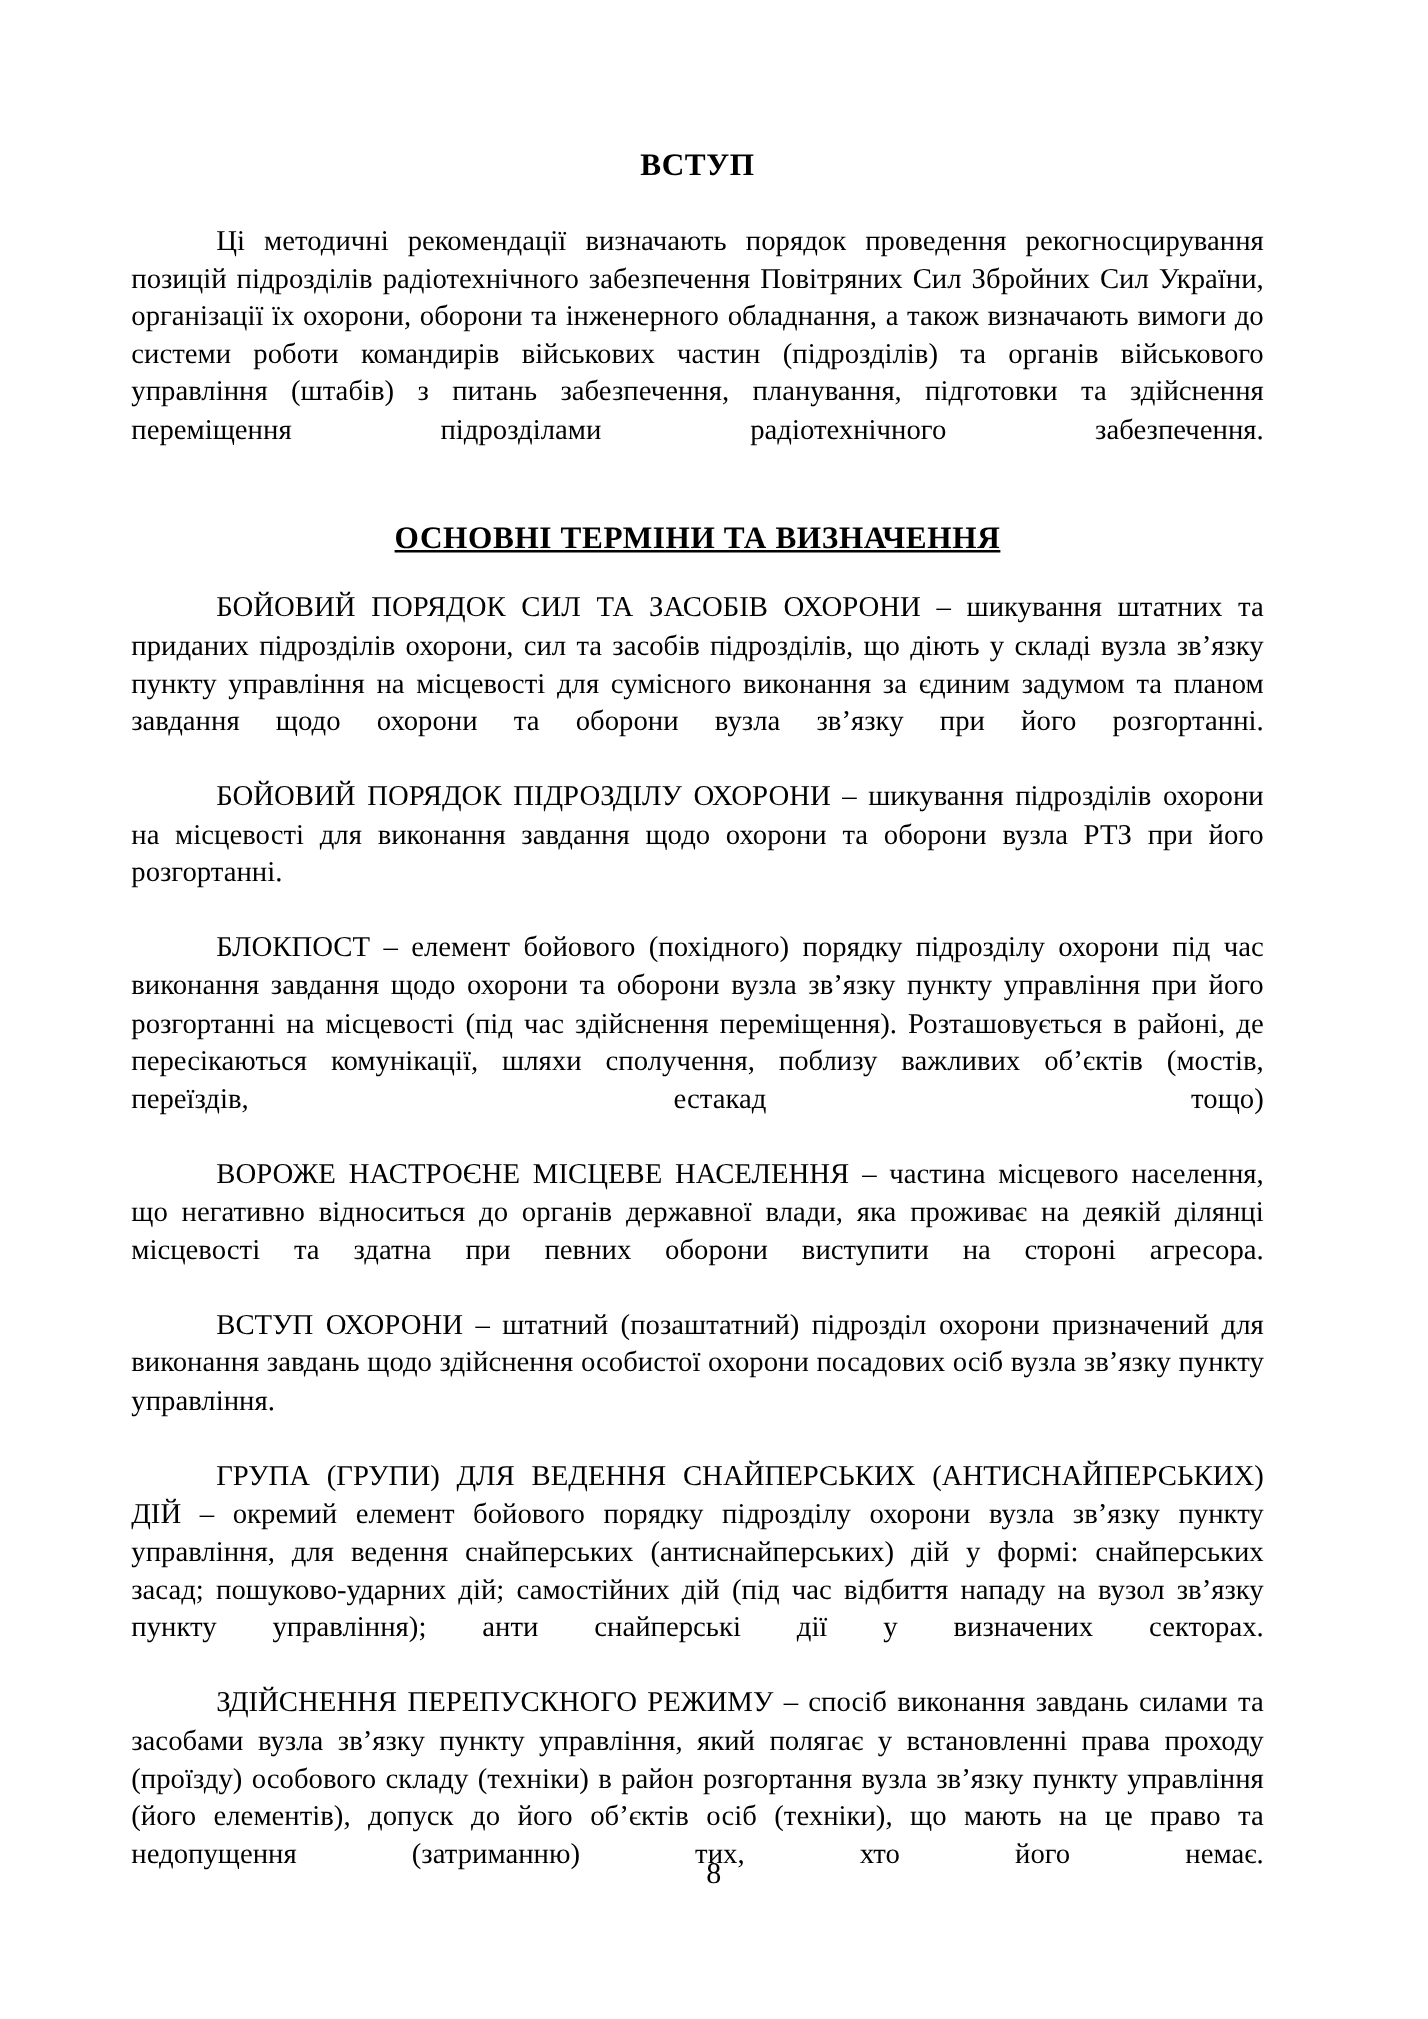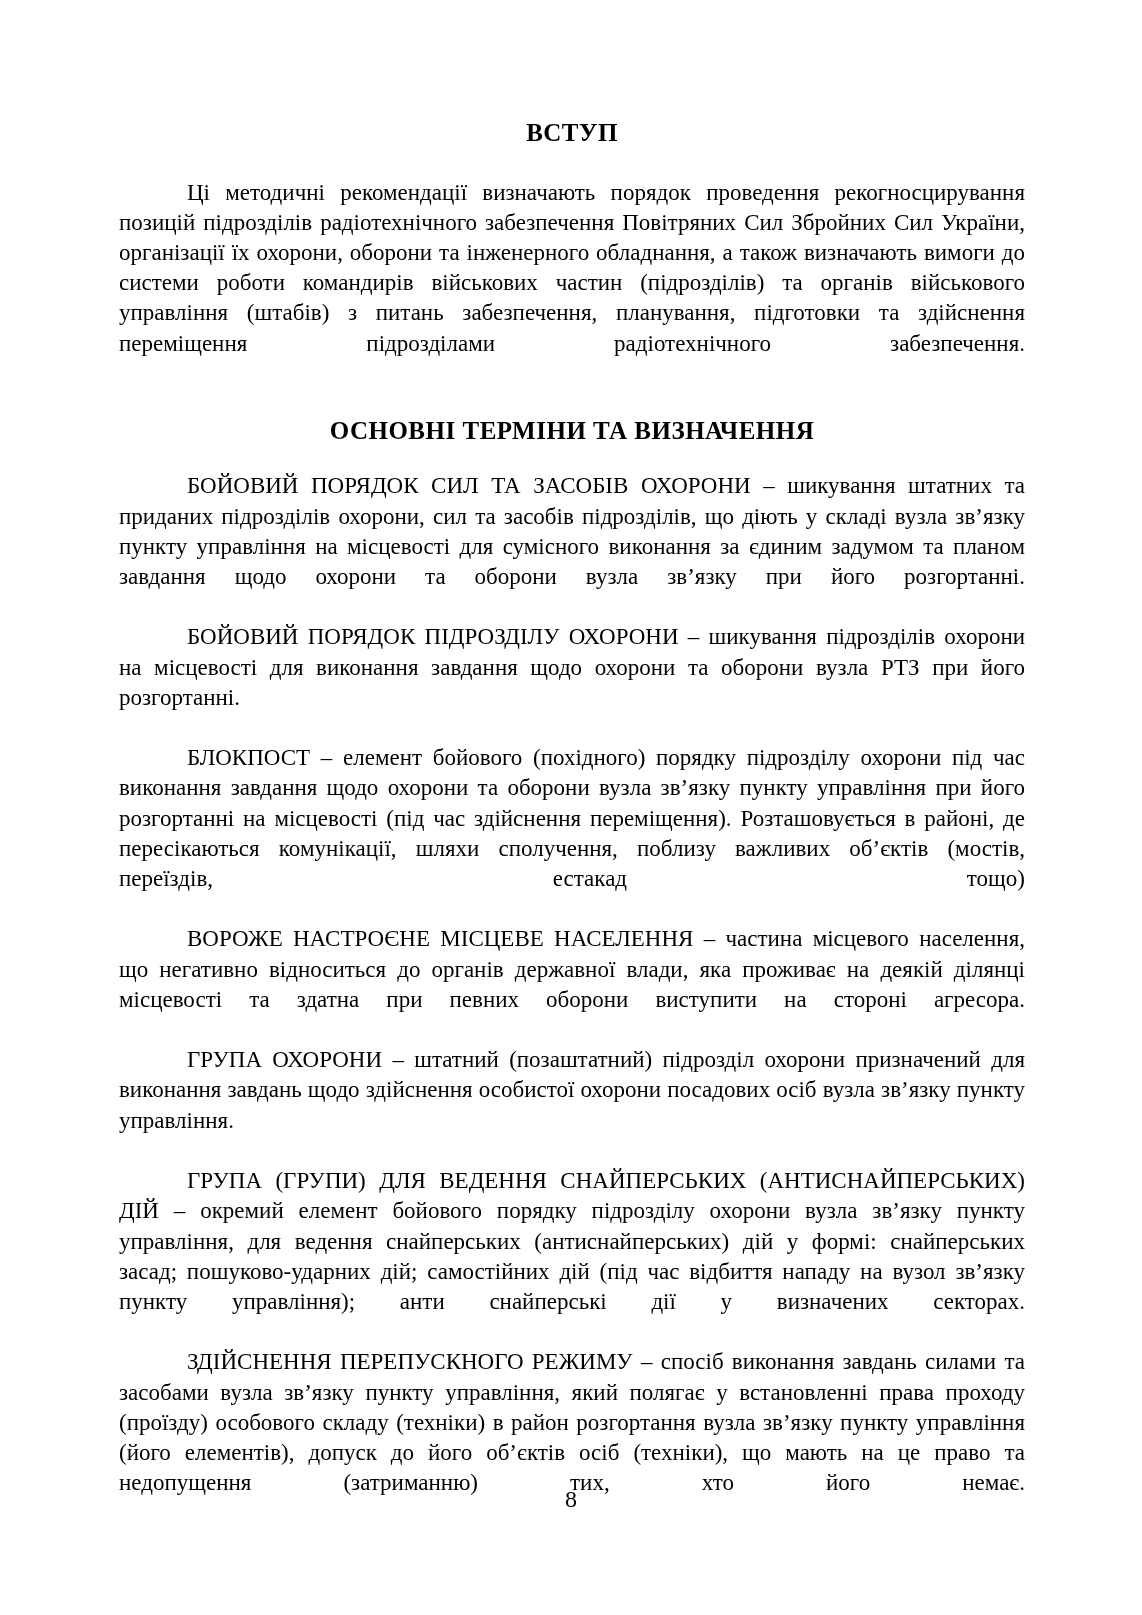--- a/index.html
+++ b/index.html
@@ -16,38 +16,39 @@
     position: relative;
     width: 1142px;
     height: 1615px;
     margin: 0 auto;
     background: #ffffff;
     overflow: hidden;
     box-sizing: border-box;
   }
   .content {
     position: absolute;
-    left: 119px;
+    left: 105px;
     top: 118px;
     width: 906px;
   }
   .doc-heading {
     font-size: 25px;
     font-weight: bold;
     text-align: center;
     letter-spacing: 0.5px;
     line-height: 1.18;
     margin: 0;
   }
   .heading-intro {
     margin-bottom: 30px;
   }
   .heading-terms {
     margin-top: 27px;
     margin-bottom: 26px;
+    text-decoration: underline;
   }
   p.body-par {
     font-size: 23px;
     line-height: 30.2px;
     text-align: justify;
     text-justify: inter-word;
     text-indent: 68px;
     margin: 0;
     word-spacing: 0.2px;
     hyphens: none;
@@ -82,21 +83,21 @@
     <h2 class="doc-heading heading-terms">ОСНОВНІ ТЕРМІНИ ТА ВИЗНАЧЕННЯ</h2>
 
     <p class="body-par">БОЙОВИЙ ПОРЯДОК СИЛ ТА ЗАСОБІВ ОХОРОНИ – шикування штатних та приданих підрозділів охорони, сил та засобів підрозділів, що діють у складі вузла зв’язку пункту управління на місцевості для сумісного виконання за єдиним задумом та планом завдання щодо охорони та оборони вузла зв’язку при його розгортанні.</p>
 
     <p class="body-par">БОЙОВИЙ ПОРЯДОК ПІДРОЗДІЛУ ОХОРОНИ – шикування підрозділів охорони на місцевості для виконання завдання щодо охорони та оборони вузла РТЗ при його розгортанні.</p>
 
     <p class="body-par">БЛОКПОСТ – елемент бойового (похідного) порядку підрозділу охорони під час виконання завдання щодо охорони та оборони вузла зв’язку пункту управління при його розгортанні на місцевості (під час здійснення переміщення). Розташовується в районі, де пересікаються комунікації, шляхи сполучення, поблизу важливих об’єктів (мостів, переїздів, естакад тощо)</p>
 
     <p class="body-par">ВОРОЖЕ НАСТРОЄНЕ МІСЦЕВЕ НАСЕЛЕННЯ – частина місцевого населення, що негативно відноситься до органів державної влади, яка проживає на деякій ділянці місцевості та здатна при певних оборони виступити на стороні агресора.</p>
 
-    <p class="body-par">ГРУПА ОХОРОНИ – штатний (позаштатний) підрозділ охорони призначений для виконання завдань щодо здійснення особистої охорони посадових осіб вузла зв’язку пункту управління.</p>
+    <p class="body-par">ВСТУП ОХОРОНИ – штатний (позаштатний) підрозділ охорони призначений для виконання завдань щодо здійснення особистої охорони посадових осіб вузла зв’язку пункту управління.</p>
 
     <p class="body-par">ГРУПА (ГРУПИ) ДЛЯ ВЕДЕННЯ СНАЙПЕРСЬКИХ (АНТИСНАЙПЕРСЬКИХ) ДІЙ – окремий елемент бойового порядку підрозділу охорони вузла зв’язку пункту управління, для ведення снайперських (антиснайперських) дій у формі: снайперських засад; пошуково-ударних дій; самостійних дій (під час відбиття нападу на вузол зв’язку пункту управління); анти снайперські дії у визначених секторах.</p>
 
     <p class="body-par">ЗДІЙСНЕННЯ ПЕРЕПУСКНОГО РЕЖИМУ – спосіб виконання завдань силами та засобами вузла зв’язку пункту управління, який полягає у встановленні права проходу (проїзду) особового складу (техніки) в район розгортання вузла зв’язку пункту управління (його елементів), допуск до його об’єктів осіб (техніки), що мають на це право та недопущення (затриманню) тих, хто його немає.</p>
 
   </div>
 
   <div class="page-number">8</div>
 
 </div>

